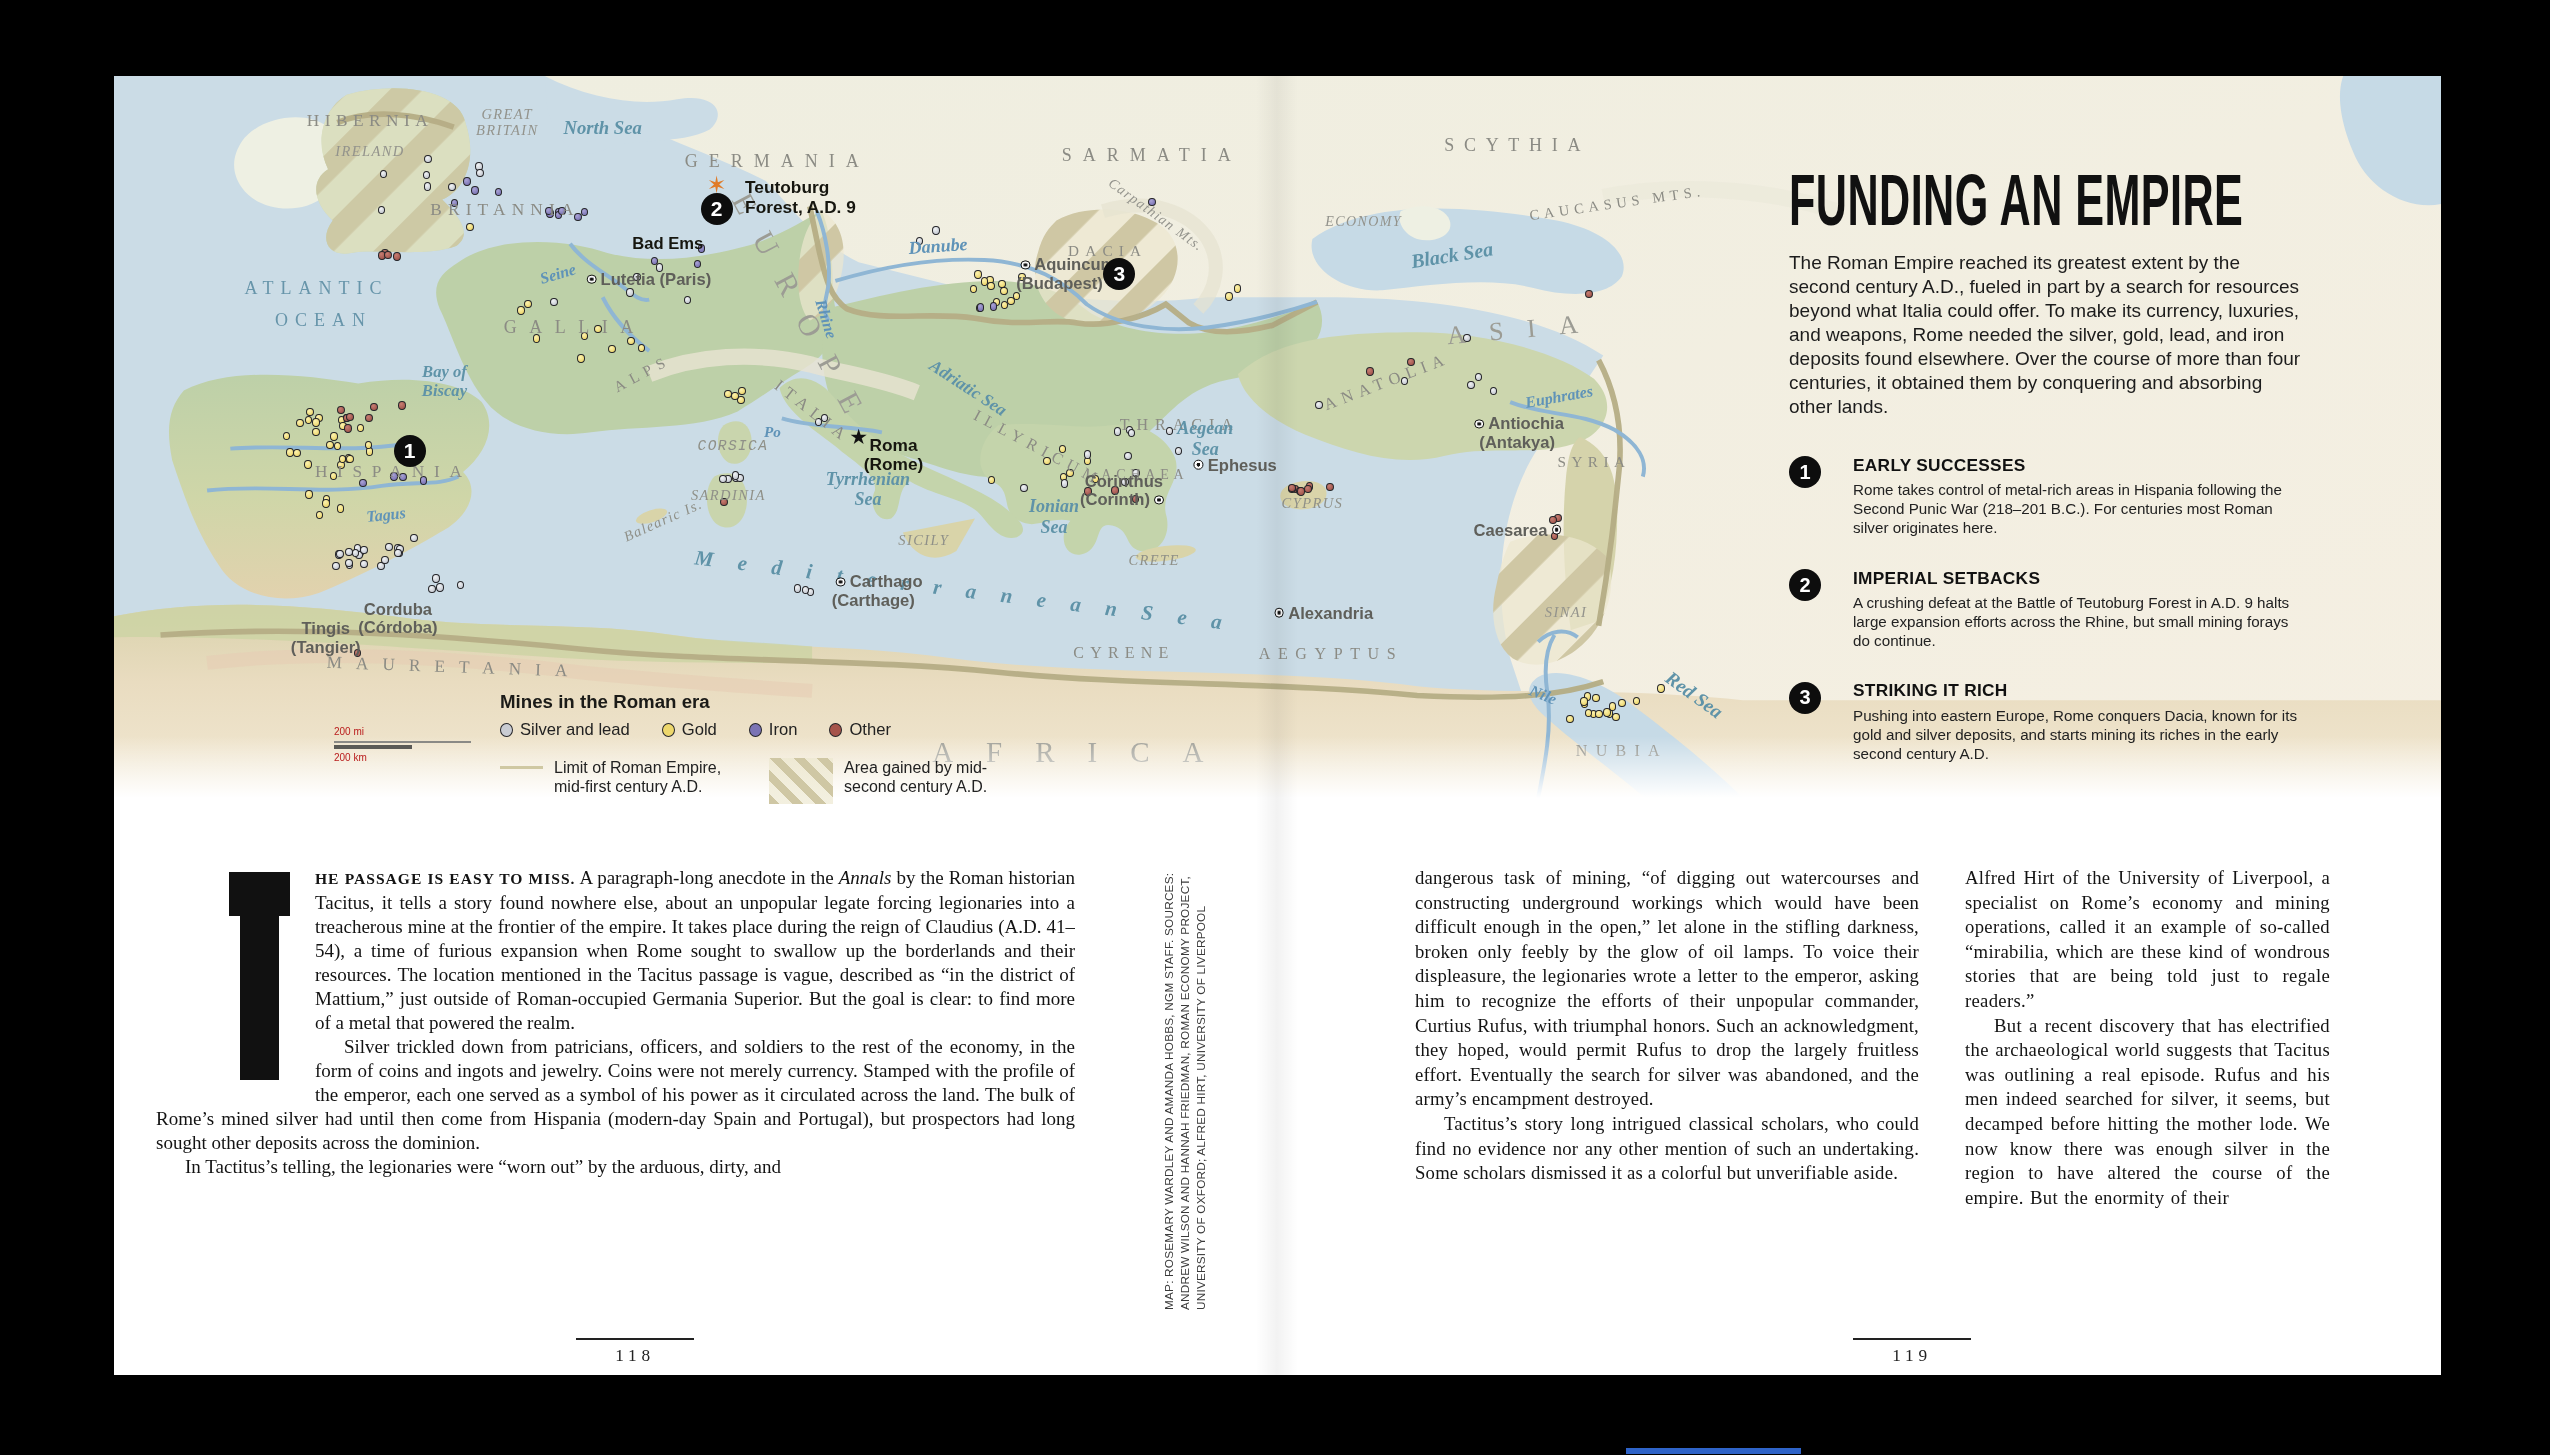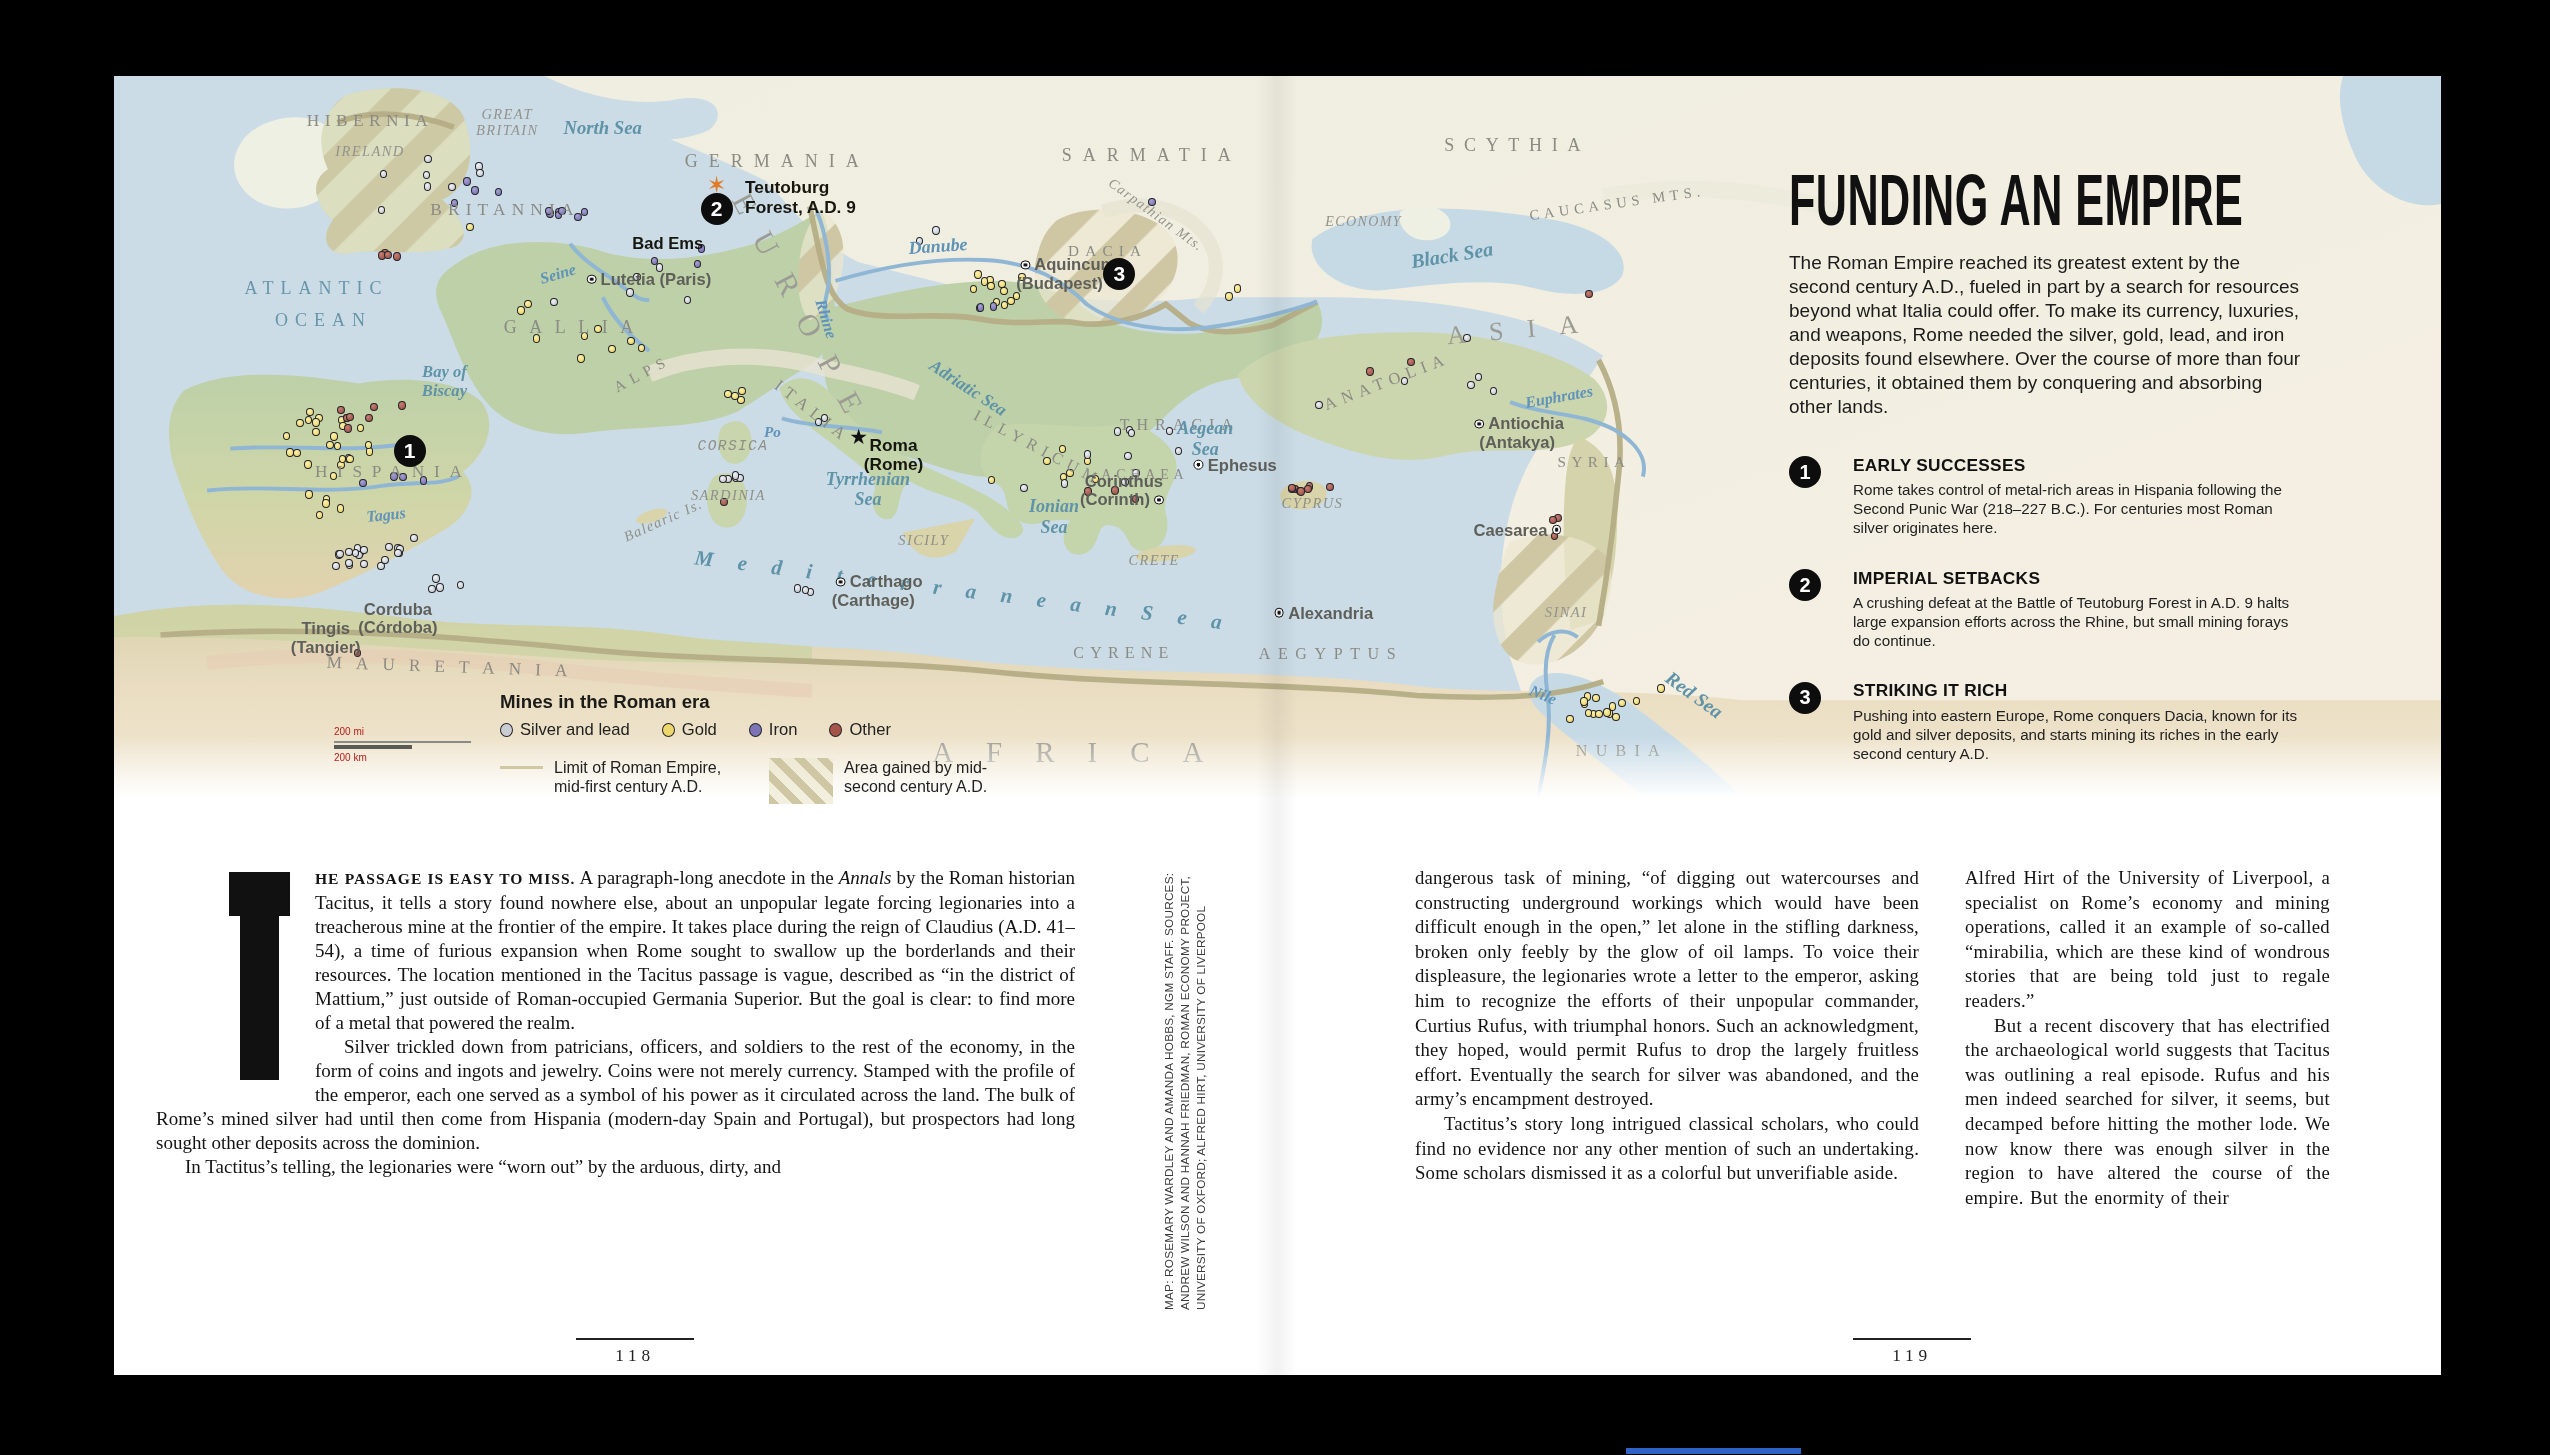--- a/index.html
+++ b/index.html
@@ -510,21 +510,21 @@
     <div>200 km</div>
   </div>
 
   <div class="panel">
     <div class="panel-title">FUNDING AN EMPIRE</div>
     <div class="panel-intro">The Roman Empire reached its greatest extent by the second century A.D., fueled in part by a search for resources beyond what Italia could offer. To make its currency, luxuries, and weapons, Rome needed the silver, gold, lead, and iron deposits found elsewhere. Over the course of more than four centuries, it obtained them by conquering and absorbing other lands.</div>
     <div class="notes" id="notes">
         <div class="note">
           <div class="note-num">1</div>
           <h4>EARLY SUCCESSES</h4>
-          <p>Rome takes control of metal-rich areas in Hispania following the Second Punic War (218–227 B.C.). For centuries most Roman silver originates here.</p>
+          <p>Rome takes control of metal-rich areas in Hispania following the Second Punic War (218–201 B.C.). For centuries most Roman silver originates here.</p>
         </div>
         <div class="note">
           <div class="note-num">2</div>
           <h4>IMPERIAL SETBACKS</h4>
           <p>A crushing defeat at the Battle of Teutoburg Forest in A.D. 9 halts large expansion efforts across the Rhine, but small mining forays do continue.</p>
         </div>
         <div class="note">
           <div class="note-num">3</div>
           <h4>STRIKING IT RICH</h4>
           <p>Pushing into eastern Europe, Rome conquers Dacia, known for its gold and silver deposits, and starts mining its riches in the early second century A.D.</p>

